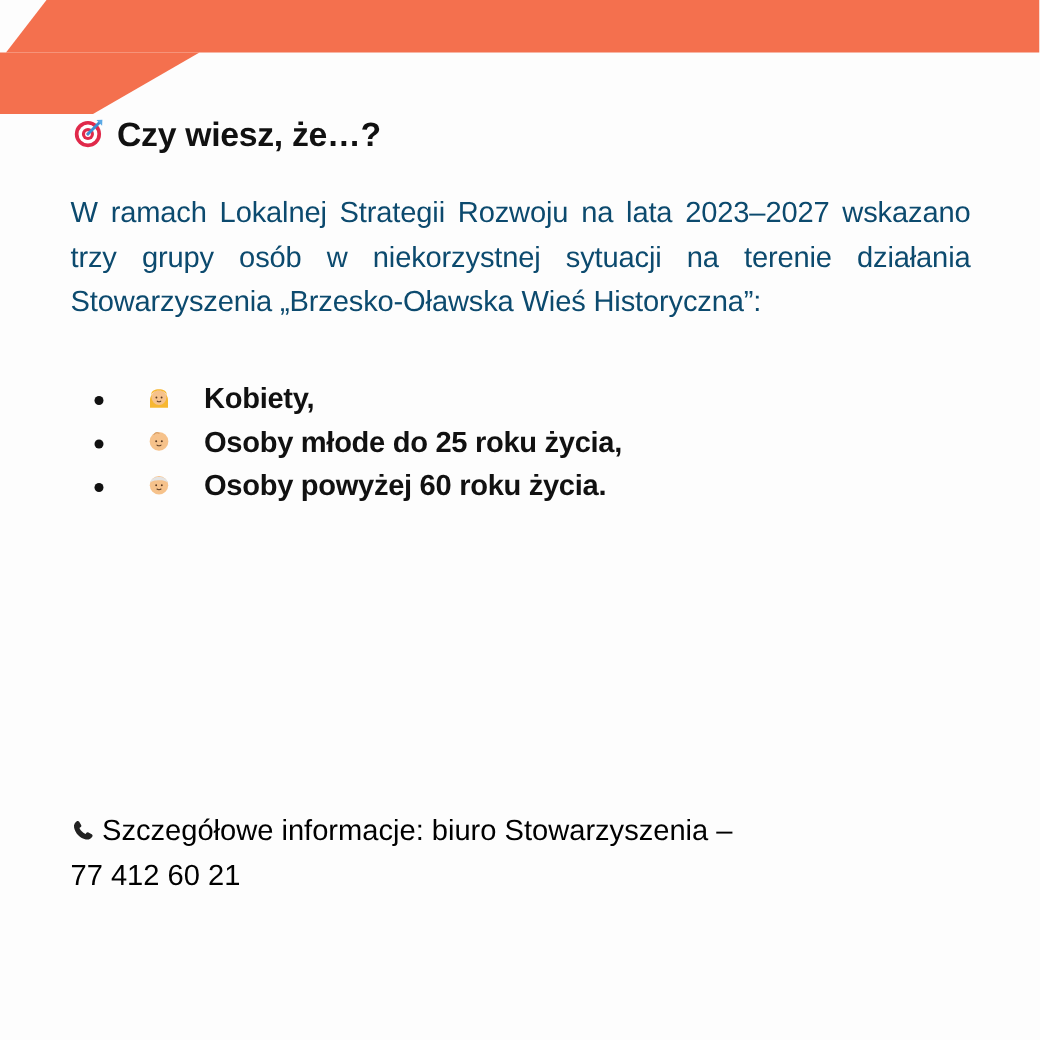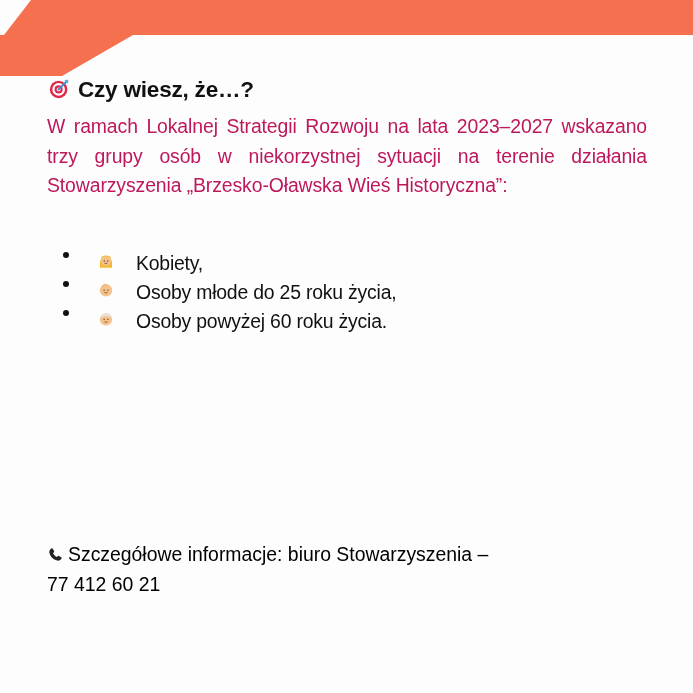--- a/index.html
+++ b/index.html
@@ -55,44 +55,45 @@
     color: #111;
   }
 
   .para {
     position: absolute;
     left: 47px;
     width: 600px;
     font-size: 19.4px;
     line-height: 29.5px;
     text-align: justify;
-    color: #be185d;
+    color: #0c4a6e;
     letter-spacing: -0.1px;
+    margin-top: 16px;
   }
   #para-intro { top: 112px; }
   #para-body  { top: 366px; }
 
   .para b { font-weight: bold; }
 
   
   #bullets {
     position: absolute;
     top: 252px;
     left: 63px;
     margin: 0;
     padding: 0;
     list-style: none;
   }
   #bullets li {
     display: flex;
-    align-items: flex-start;
+    align-items: center;
     gap: 21px;
     height: 29px;
     font-size: 19.4px;
-    font-weight: normal;
+    font-weight: bold;
     color: #111;
     letter-spacing: -0.2px;
   }
   .bullet-dot {
     width: 6px;
     height: 6px;
     border-radius: 50%;
     background: #111;
     flex: 0 0 auto;
     margin-right: 7px;

